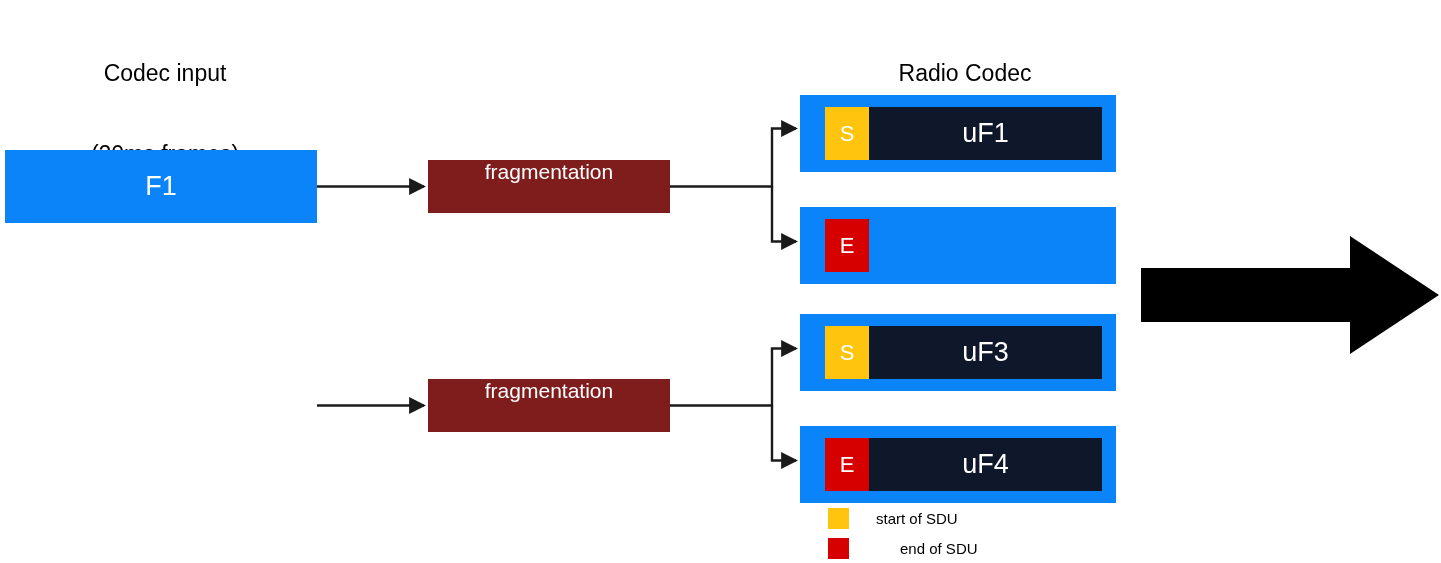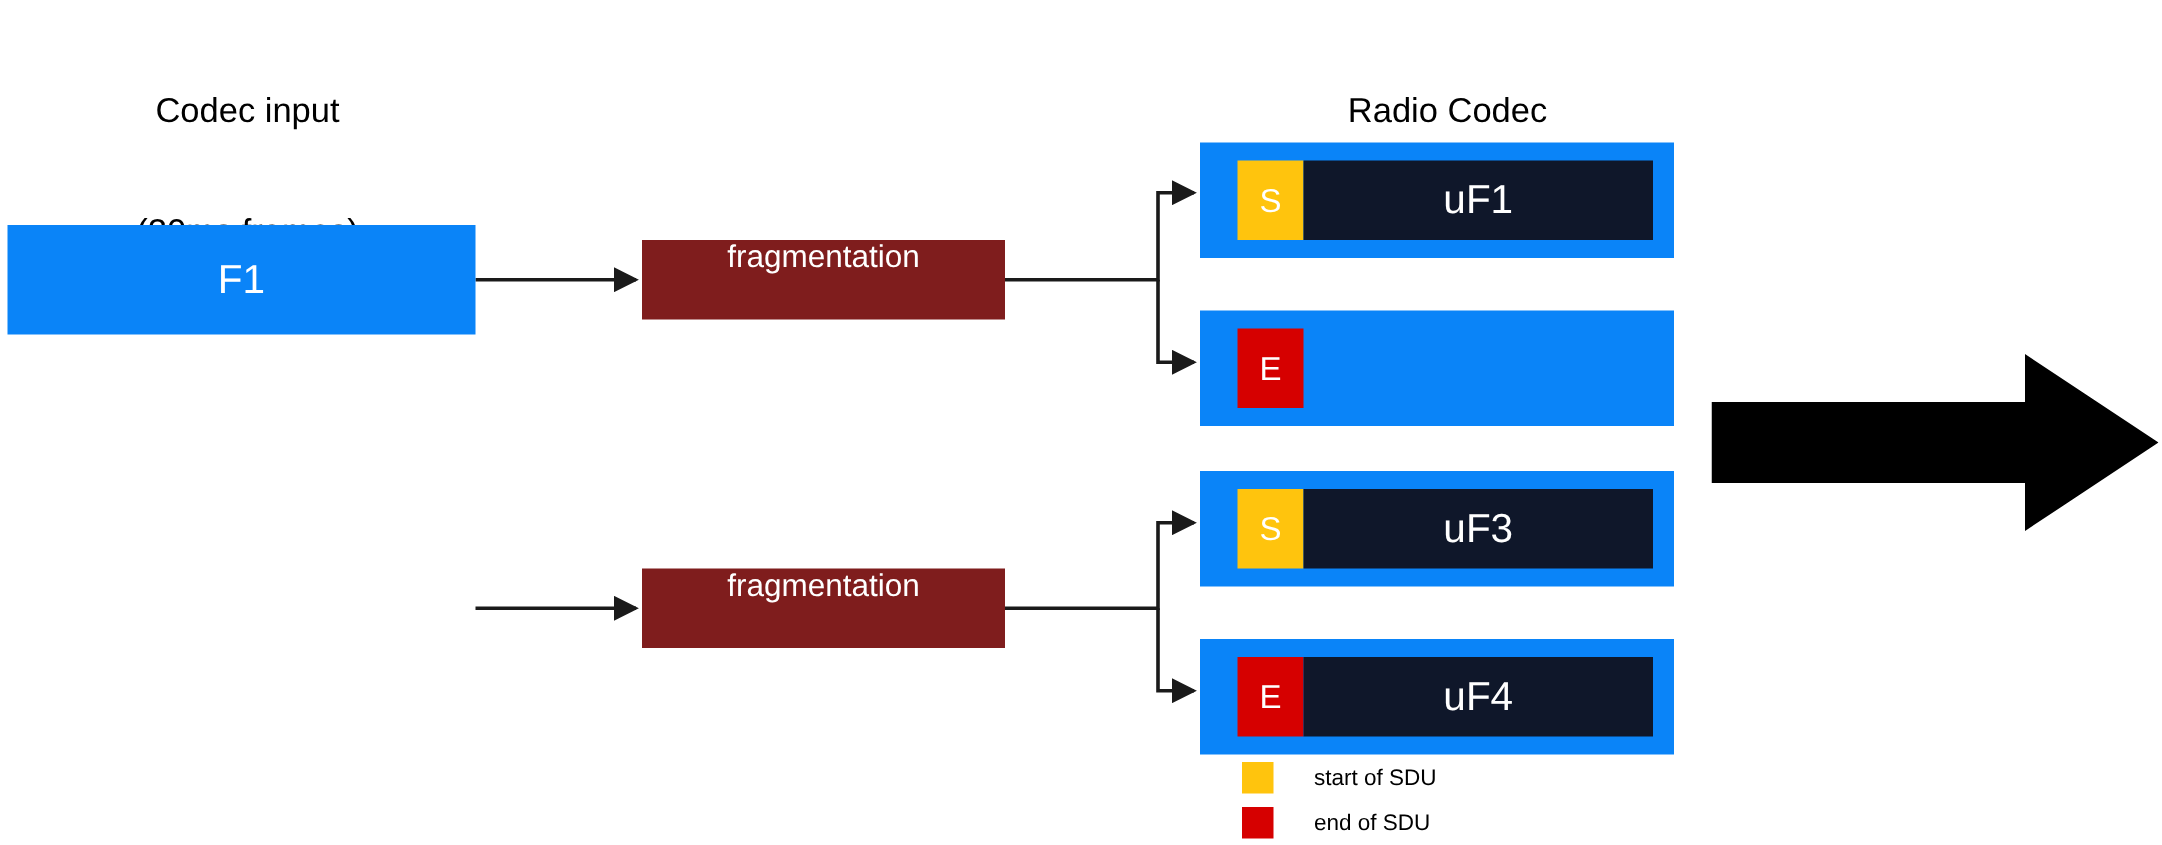--- a/index.html
+++ b/index.html
@@ -211,18 +211,18 @@
   <div class="transmit-wrap" style="left:1141px; top:236px; width:298px; height:118px;">
     <svg width="298" height="118" viewBox="0 0 298 118" xmlns="http://www.w3.org/2000/svg">
       <path d="M0,32 L209,32 L209,0 L298,59 L209,118 L209,86 L0,86 Z" fill="#000000"></path>
     </svg>
   </div>
 
   <div class="legend-row" style="left:828px; top:508px;">
     <span class="legend-swatch start"></span>
     <span class="legend-label">start of SDU</span>
   </div>
-  <div class="legend-row" style="left:828px; top:538px;">
+  <div class="legend-row" style="left:828px; top:538px;gap:24px;">
     <span class="legend-swatch end"></span>
     <span class="legend-label">end of SDU</span>
   </div>
 
 </div>
 
 </body></html>

